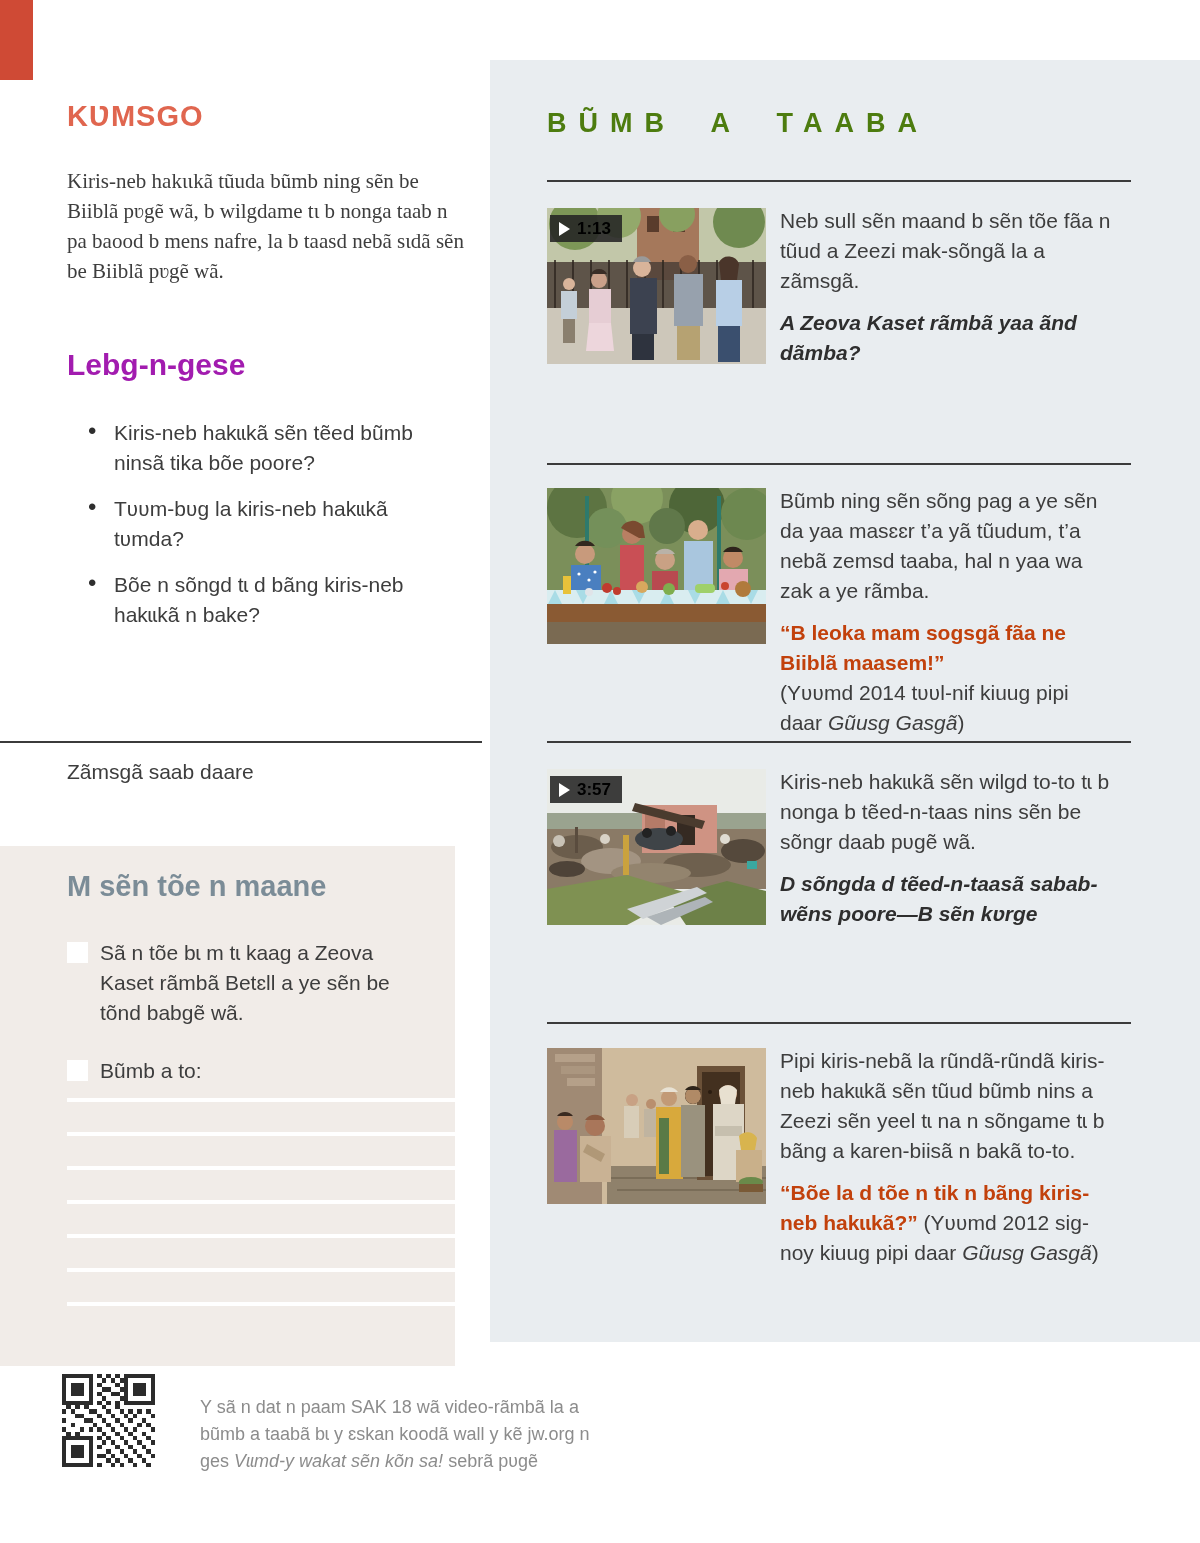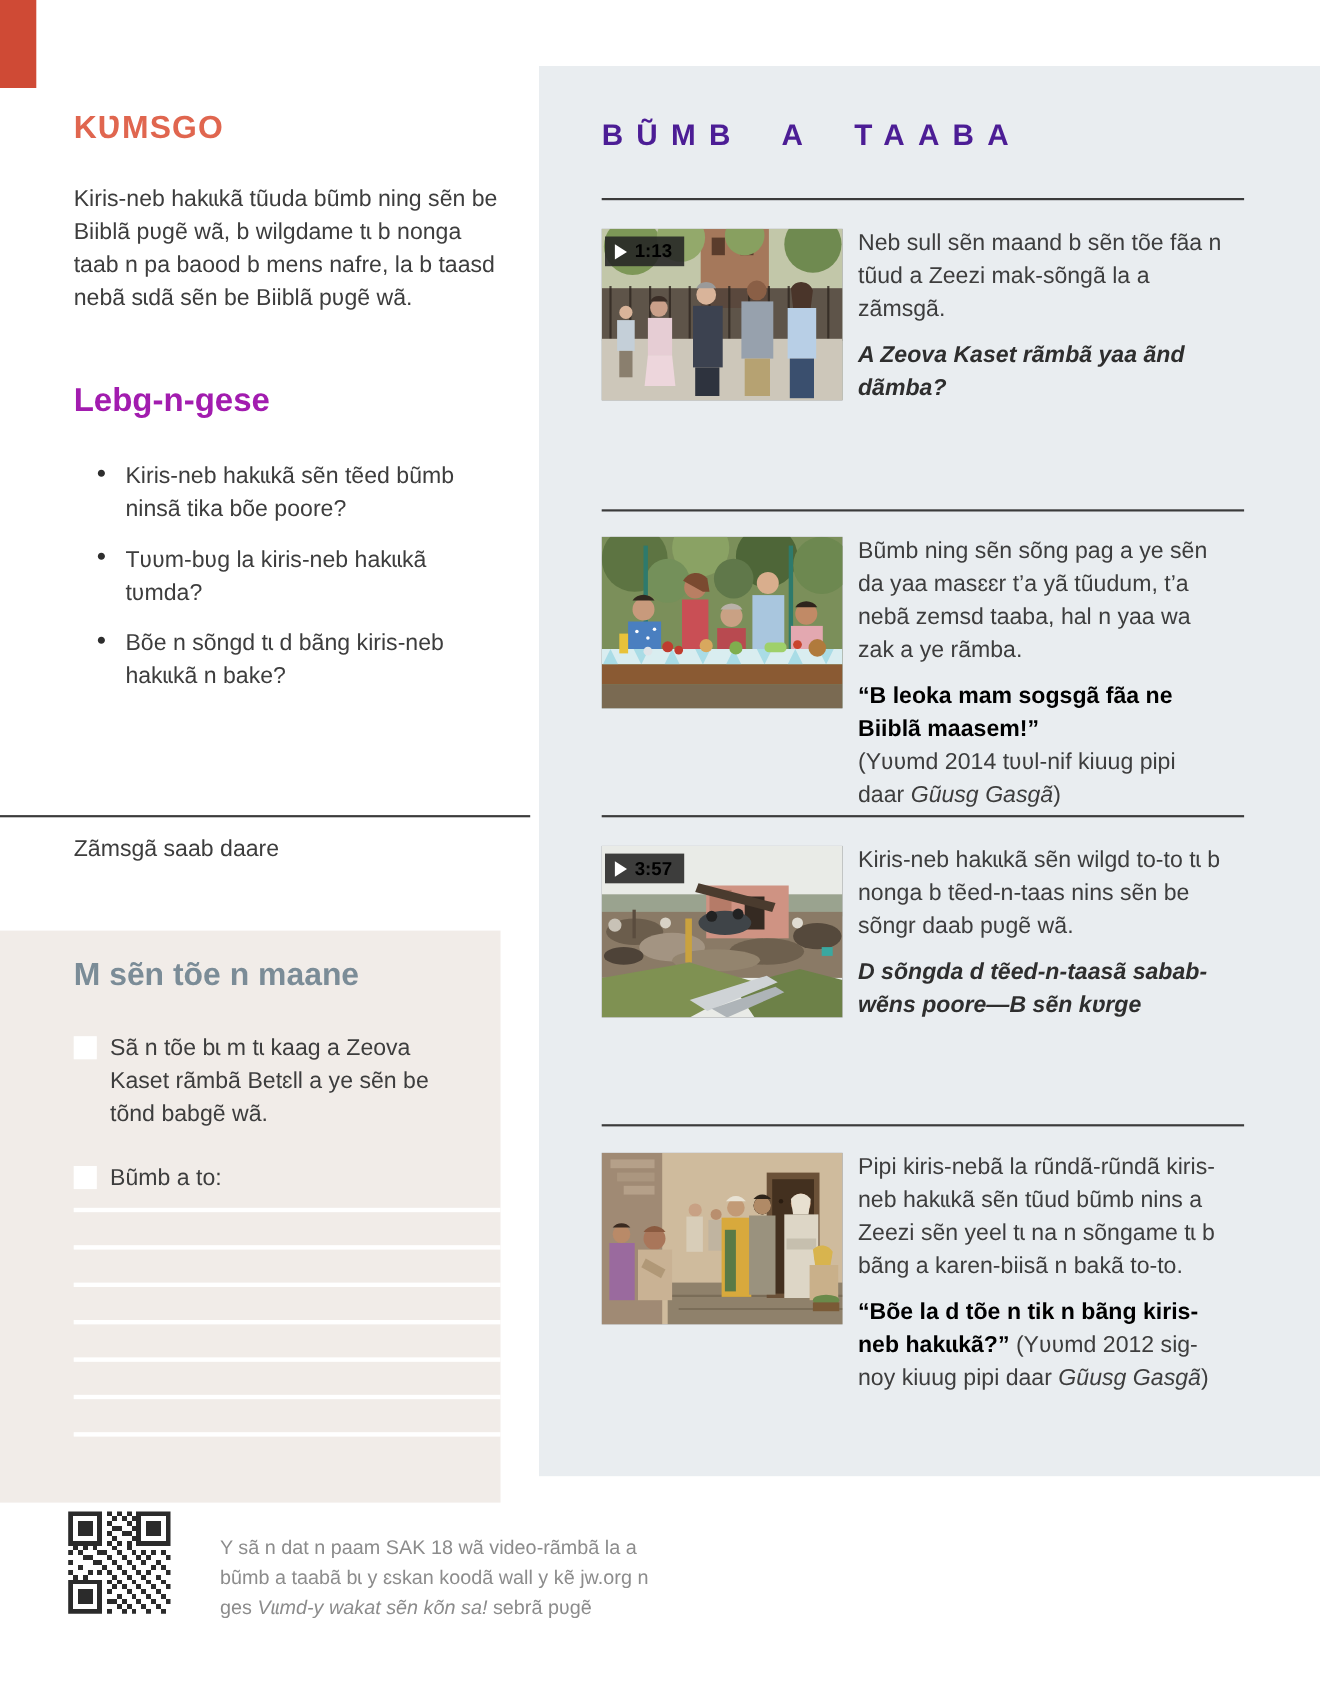--- a/index.html
+++ b/index.html
@@ -3,21 +3,21 @@
 <meta charset="utf-8">
 <style>
   html,body{margin:0;padding:0;background:#fff;}
   .page{position:relative;width:1200px;height:1543px;background:#fff;overflow:hidden;
         font-family:"Liberation Sans","DejaVu Sans",sans-serif;color:#3d3d3d;}
   .abs{position:absolute;}
 
   
   .corner-tab{left:0;top:0;width:33px;height:80px;background:#cf4a35;}
   .kumsgo{left:67px;top:100px;margin:0;font-size:29px;font-weight:bold;color:#e0664f;letter-spacing:1px;}
-  .intro{left:67px;top:166px;width:398px;margin:0;font-size:21px;line-height:30px;}
+  .intro{left:67px;top:166px;width:398px;margin:0;font-size:21px;line-height:30px;font-family:Liberation Serif, serif;}
   .lebg{left:67px;top:348px;margin:0;font-size:30px;font-weight:600;color:#a21caf;}
   .bullets{left:88px;top:418px;width:372px;margin:0;padding:0;list-style:none;font-size:21px;line-height:30px;}
   .bullets li{position:relative;padding-left:26px;margin-bottom:16px;}
   .bullets li::before{content:"\2022";position:absolute;left:0;top:-2px;font-size:24px;color:#2e2e2e;}
   .left-divider{left:0;top:741px;width:482px;height:0;border:none;border-top:2px solid #3b3b3b;margin:0;}
   .conclusion{left:67px;top:760px;margin:0;font-size:21px;}
 
   .action-box{left:0;top:846px;width:455px;height:520px;background:#f1ece8;}
   .action-box h2{position:absolute;left:67px;top:24px;margin:0;font-size:29px;font-weight:600;color:#7b8c97;}
   .check-item{position:absolute;left:67px;display:flex;align-items:flex-start;}
@@ -27,35 +27,35 @@
   .ci-2{top:210px;}
   .write-lines{position:absolute;left:67px;top:252px;right:0;}
   .wline{height:4px;background:#fff;margin-bottom:30px;}
 
   .qr{left:62px;top:1374px;width:93px;height:93px;}
   .footer-text{left:200px;top:1394px;width:404px;margin:0;font-size:18px;line-height:27px;color:#8c8c8c;}
 
   
   .panel{left:490px;top:60px;width:710px;height:1282px;background:#e9edf0;}
   .panel-title{position:absolute;left:57px;top:48px;margin:0;font-size:27px;font-weight:bold;
-               color:#4c1d95;letter-spacing:12px;word-spacing:16px;}
+               color:#4d7c0f;letter-spacing:12px;word-spacing:16px;}
   .pdiv{position:absolute;left:57px;width:584px;height:0;border:none;border-top:2px solid #3b3b3b;margin:0;}
   .d1{top:120px;} .d2{top:403px;} .d3{top:681px;} .d4{top:962px;}
 
   .row{position:absolute;left:57px;width:596px;}
   .r1{top:146px;} .r2{top:426px;} .r3{top:707px;} .r4{top:986px;}
   .thumb{position:absolute;left:0;top:2px;width:219px;height:156px;overflow:hidden;background:#999;}
   .thumb svg{display:block;width:100%;height:100%;}
   .badge{position:absolute;left:3px;top:7px;height:27px;display:flex;align-items:center;gap:7px;
          padding:0 11px 0 9px;background:rgba(36,36,36,.88);color:#000000;font-size:17px;font-weight:bold;}
   .play-tri{width:0;height:0;border-left:11px solid #fff;border-top:7px solid transparent;border-bottom:7px solid transparent;}
   .rtext{position:absolute;left:233px;top:0;width:333px;font-size:21px;line-height:30px;}
   .rtext p{margin:0 0 12px 0;}
   .emph{font-weight:bold;font-style:italic;color:#2e2e2e;}
-  .q{font-weight:bold;color:#000000;}
+  .q{font-weight:bold;color:#c2410c;}
   .rtext i{font-style:italic;}
 </style>
 </head>
 <body>
 
 <div class="page">
 
   <div class="abs corner-tab"></div>
 
   <h1 class="abs kumsgo">KƲMSGO</h1>

